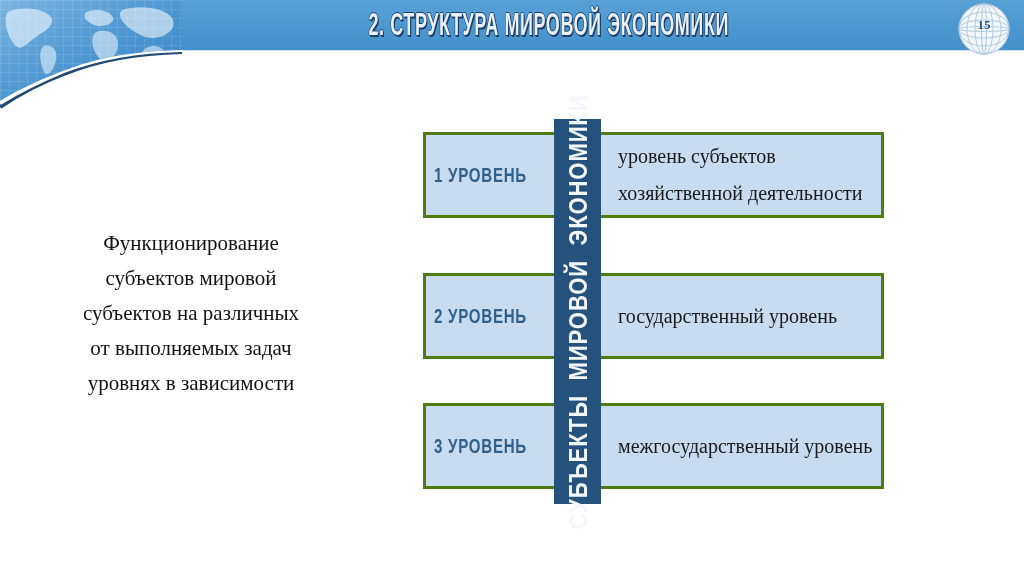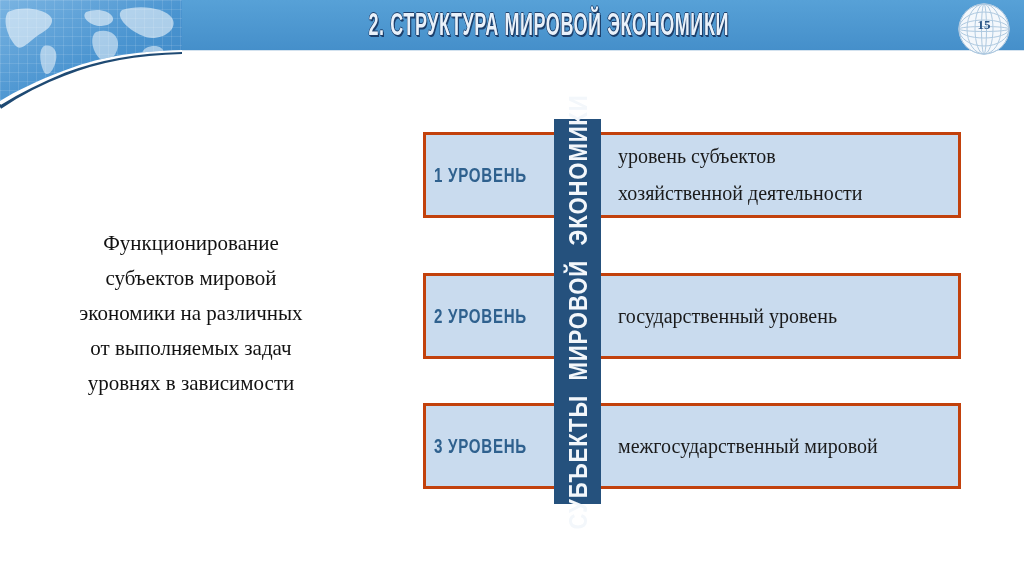--- a/index.html
+++ b/index.html
@@ -23,22 +23,22 @@
   .globe{position:absolute;left:957px;top:2px;width:54px;height:54px;}
   .globe-num{position:absolute;left:0;top:15px;width:54px;text-align:center;
     font-family:"Liberation Serif",serif;font-weight:bold;font-size:13px;color:#2b5585;}
 
   
   .intro{position:absolute;left:36px;top:226px;width:310px;text-align:center;
     font-family:"Liberation Serif",serif;font-size:21px;
     line-height:35px;color:#121212;}
 
   
-  .level-box{position:absolute;left:423px;width:538px;height:86px;box-sizing:border-box;
-    background:#c9dbee;border:3px solid #c2410c;}
+  .level-box{position:absolute;left:423px;width:461px;height:86px;box-sizing:border-box;
+    background:#c9dbee;border:3px solid #4d7c0f;}
   .level-box.b1{top:132px;}
   .level-box.b2{top:273px;text-align:center;}
   .level-box.b3{top:403px;}
   .level-label{position:absolute;left:8px;top:50%;
     transform:translateY(-50%) scaleX(0.72);transform-origin:left center;
     font-weight:bold;font-size:21px;letter-spacing:1px;color:#2f618e;white-space:nowrap;}
   .level-desc{position:absolute;left:192px;top:0;bottom:0;width:262px;
     display:flex;align-items:center;
     font-family:"Liberation Serif",serif;font-size:20px;line-height:37px;color:#1a1a1a;}
 
@@ -102,33 +102,33 @@
       <ellipse cx="27" cy="27" rx="25" ry="9"></ellipse>
       <ellipse cx="27" cy="27" rx="25" ry="2.5"></ellipse>
     </g>
   </svg>
   <div class="globe-num">15</div>
 </div>
 
 <div class="intro">
   <div>Функционирование</div>
   <div>субъектов мировой</div>
-  <div>экономики на различных</div>
+  <div>субъектов на различных</div>
   <div>от выполняемых задач</div>
   <div>уровнях в зависимости</div>
 </div>
 
 <div class="level-box b1">
   <span class="level-label">1 УРОВЕНЬ</span>
   <div class="level-desc">уровень субъектов хозяйственной деятельности</div>
 </div>
 <div class="level-box b2">
   <span class="level-label">2 УРОВЕНЬ</span>
   <div class="level-desc">государственный уровень</div>
 </div>
 <div class="level-box b3">
   <span class="level-label">3 УРОВЕНЬ</span>
-  <div class="level-desc">межгосударственный мировой</div>
+  <div class="level-desc">межгосударственный уровень</div>
 </div>
 
 <div class="center-bar">
   <span class="center-bar-label">СУБЪЕКТЫ МИРОВОЙ ЭКОНОМИКИ</span>
 </div>
 
 </body></html>

